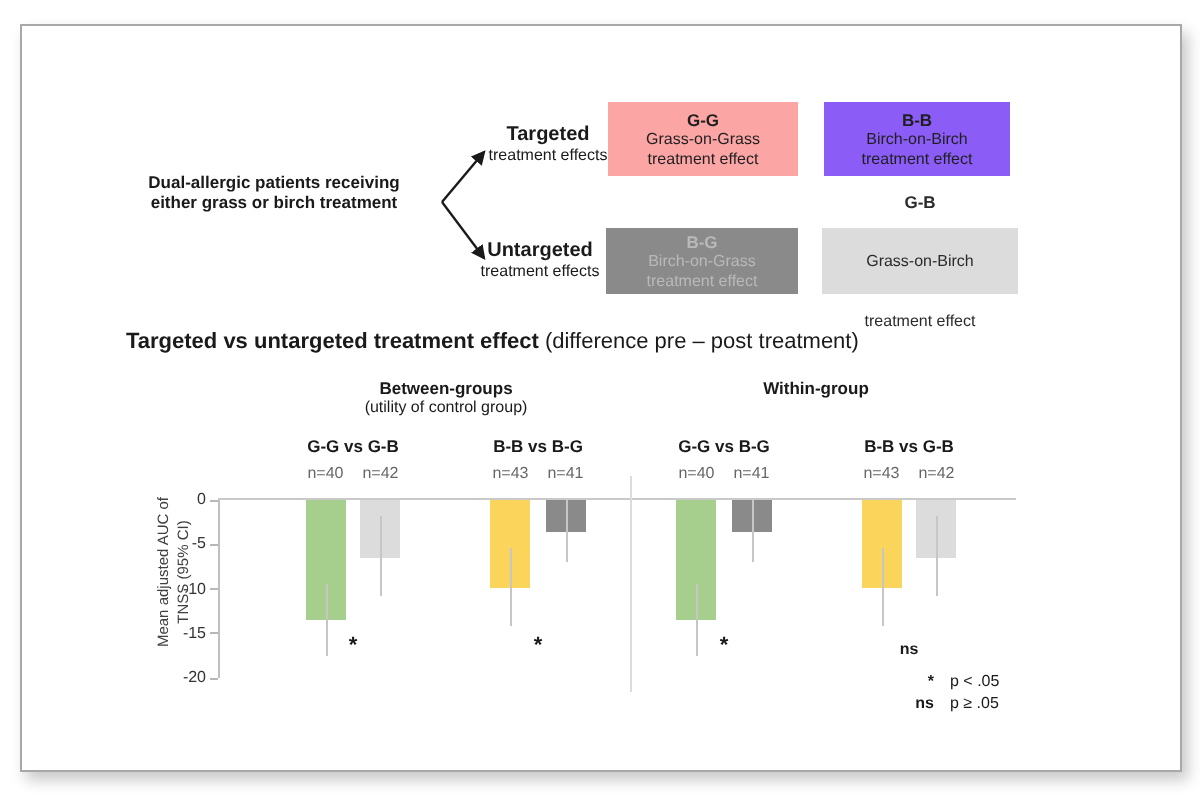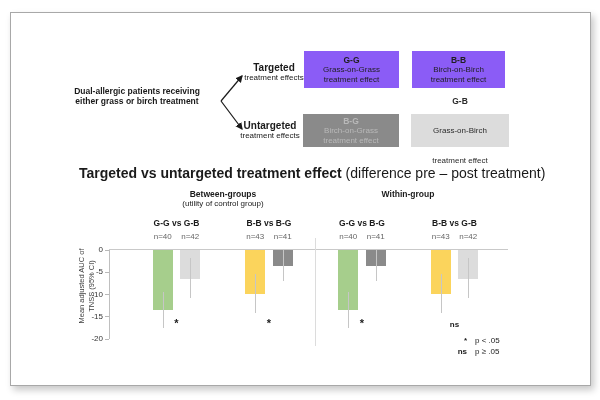--- a/index.html
+++ b/index.html
@@ -15,21 +15,21 @@
   .branch .t{font-size:10px;font-weight:bold;}
   #branch-targeted{left:217px;top:50px;}
   #branch-untargeted{left:213px;top:108px;}
   .fbox{font-size:8px;line-height:10px;display:flex;flex-direction:column;justify-content:center;text-align:center;}
   .fbox .code{font-weight:bold;font-size:8.5px;}
   #box-gg{left:293px;top:38px;width:95px;height:37px;}
   #box-bb{left:401px;top:38px;width:93px;height:37px;}
   #box-bg{left:292px;top:101px;width:96px;height:33px;}
   #box-gb{left:400px;top:101px;width:98px;height:33px;}
   
-  #chart-title{left:68px;top:152px;font-size:14px;color:#1a1a1a;}
+  #chart-title{left:52px;top:152px;font-size:11px;color:#1a1a1a;}
   .panel-h{top:176px;width:170px;text-align:center;color:#1a1a1a;font-size:8px;line-height:10px;}
   .panel-h .h{font-size:8.5px;font-weight:bold;}
   #panel-h1{left:127px;} #panel-h2{left:312px;}
   #ylab{left:21px;top:263px;width:110px;height:20px;transform:rotate(-90deg);
     font-size:7.5px;line-height:9.5px;color:#404040;text-align:center;}
   .grp-label{top:205px;width:70px;text-align:center;font-size:8.5px;font-weight:bold;color:#1a1a1a;}
   .n-label{top:219px;width:30px;text-align:center;font-size:8px;color:#666;}
   .tick-label{width:22px;text-align:right;font-size:8px;color:#333;}
   .tick-mark{width:4px;height:1px;background:#b8b8b8;}
   .axis-v{left:98px;top:236px;width:1px;height:90px;background:#bfbfbf;}
@@ -64,21 +64,21 @@
 
   <div class="abs ctr branch" id="branch-targeted">
     <div class="t">Targeted</div>
     <div>treatment effects</div>
   </div>
   <div class="abs ctr branch" id="branch-untargeted">
     <div class="t">Untargeted</div>
     <div>treatment effects</div>
   </div>
 
-  <div class="abs fbox" id="box-gg" style="background: #8b5cf6; color: rgb(31, 31, 31);">
+  <div class="abs fbox" id="box-gg" style="background: #fca5a5; color: rgb(31, 31, 31);">
     <div class="code">G-G</div>
     <div>Grass-on-Grass</div>
     <div>treatment effect</div>
   </div>
   <div class="abs fbox" id="box-bb" style="background: #8b5cf6; color: rgb(31, 31, 31);">
     <div class="code">B-B</div>
     <div>Birch-on-Birch</div>
     <div>treatment effect</div>
   </div>
   <div class="abs fbox" id="box-bg" style="background: rgb(138, 138, 138); color: rgb(185, 185, 185);">

